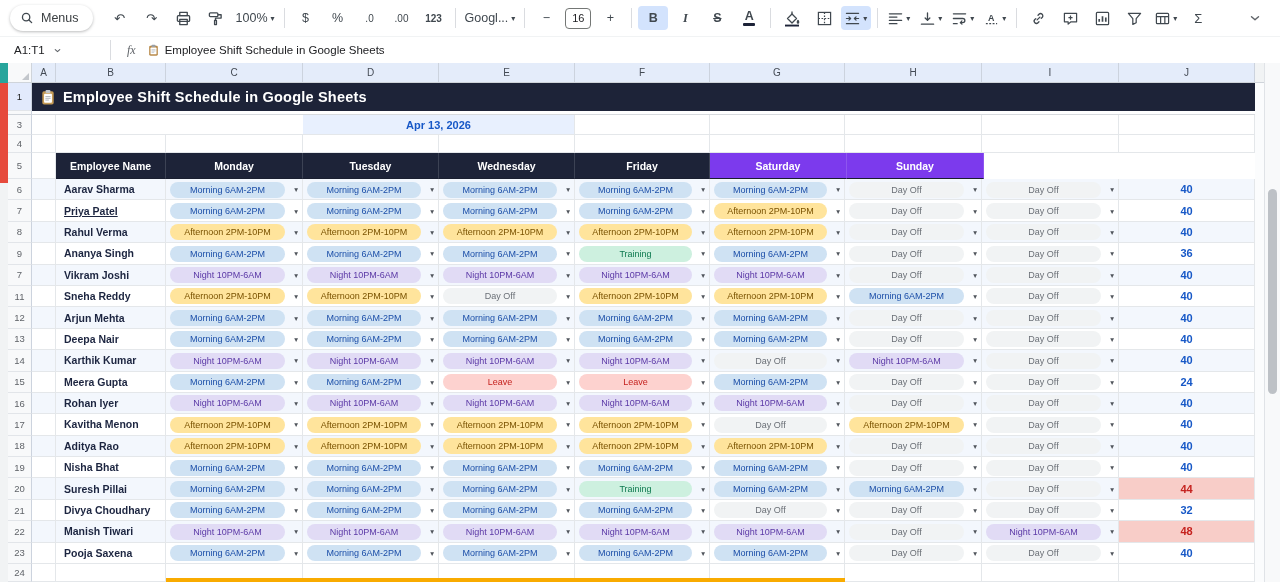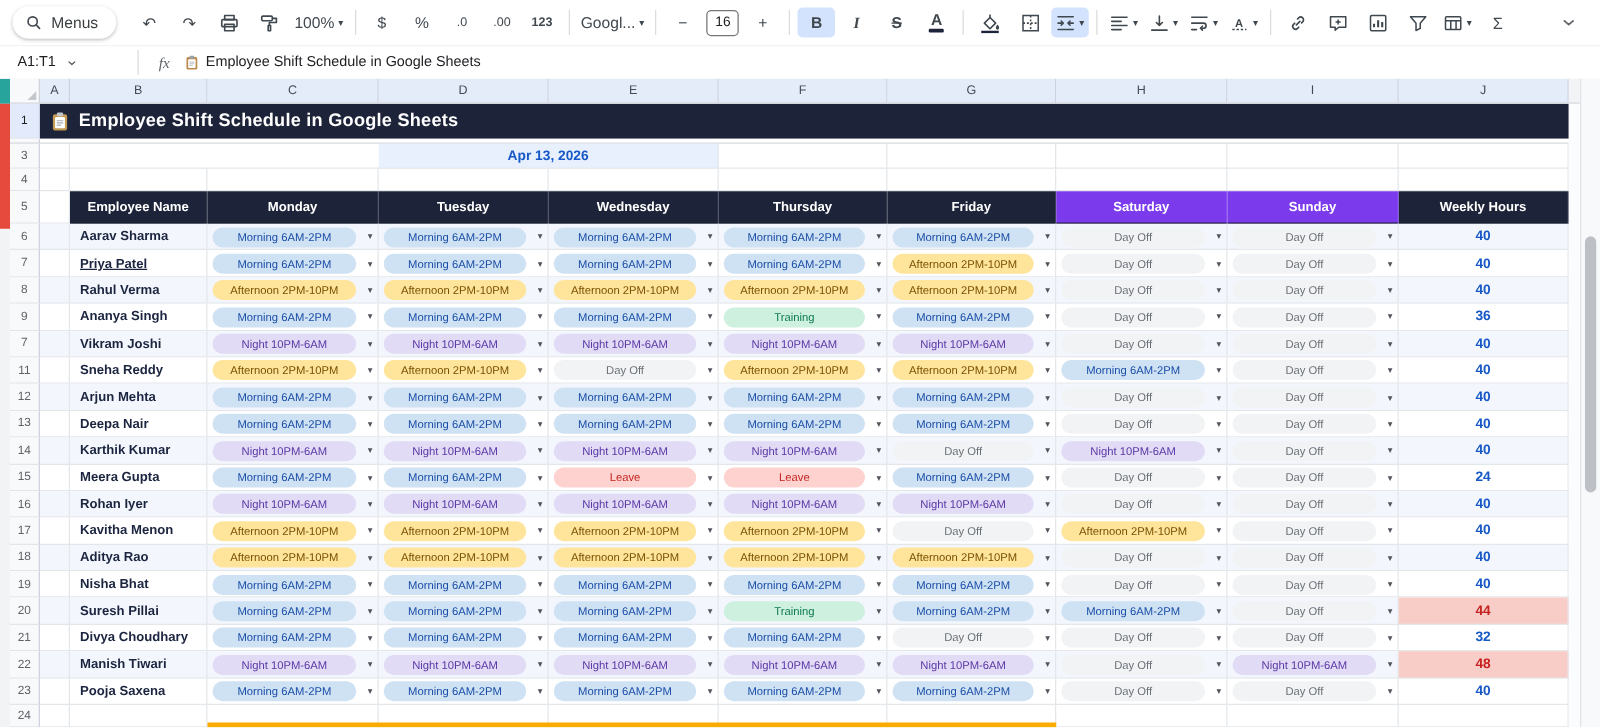--- a/index.html
+++ b/index.html
@@ -381,25 +381,23 @@
           <div class="cell" style="width: 137px;"></div>
           <div class="cell" style="width: 137px;"></div>
           <div class="cell" style="width: 136px;"></div>
         </div>
         <div class="row" style="height: 26px;">
           <div class="cell" style="width: 24px;"></div>
           <div class="cell hc" style="width: 110px;">Employee Name</div>
           <div class="cell hc" style="width: 137px;">Monday</div>
           <div class="cell hc" style="width: 136px;">Tuesday</div>
           <div class="cell hc" style="width: 136px;">Wednesday</div>
-          <div class="cell hc" style="width: 135px;">Thursday</div>
           <div class="cell hc" style="width: 135px; text-align: right;">Friday</div>
           <div class="cell hc weekend" style="width: 137px;">Saturday</div>
           <div class="cell hc weekend" style="width: 137px;">Sunday</div>
-          <div class="cell hc" style="width: 136px;">Weekly Hours</div>
         </div>
         <div class="row" style="height: 21.4px; background: rgb(243, 247, 253);">
           <div class="cell" style="width: 24px;"></div>
           <div class="cell name-cell" style="width: 110px;">Aarav Sharma</div>
           <div class="cell shift-cell" style="width: 137px;">
             <div class="chip" style="background: rgb(207, 226, 243); color: rgb(27, 78, 168);">Morning 6AM-2PM</div>
             <span class="dd">▾</span>
           </div>
           <div class="cell shift-cell" style="width: 136px;">
             <div class="chip" style="background: rgb(207, 226, 243); color: rgb(27, 78, 168);">Morning 6AM-2PM</div>

